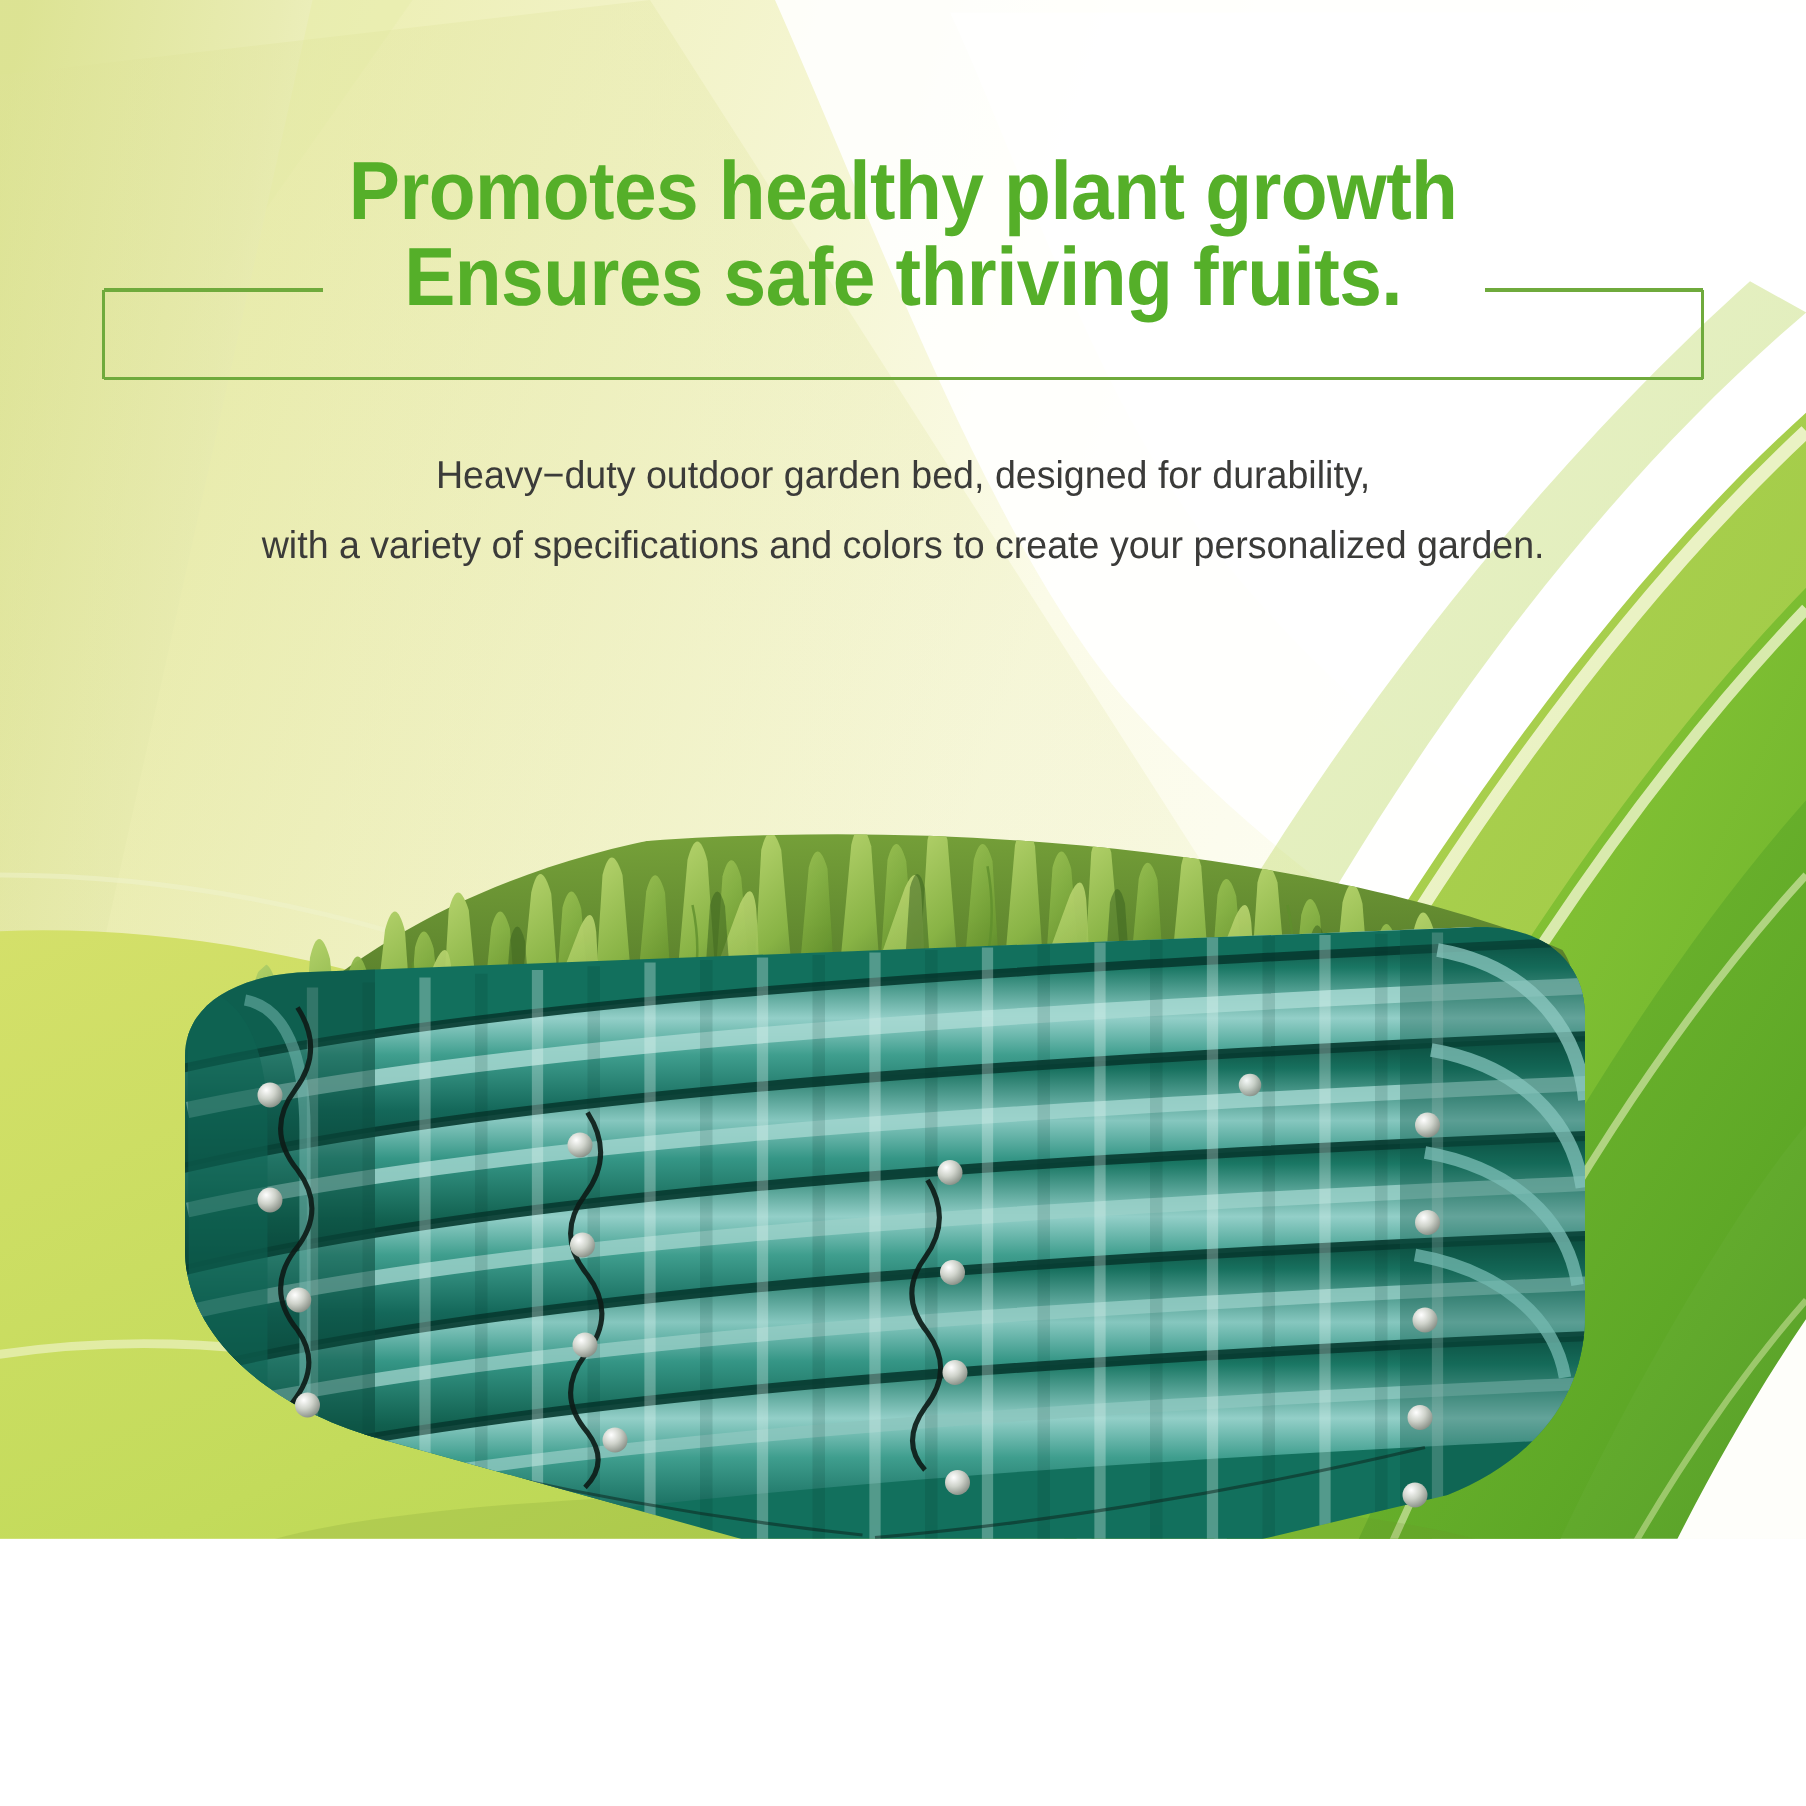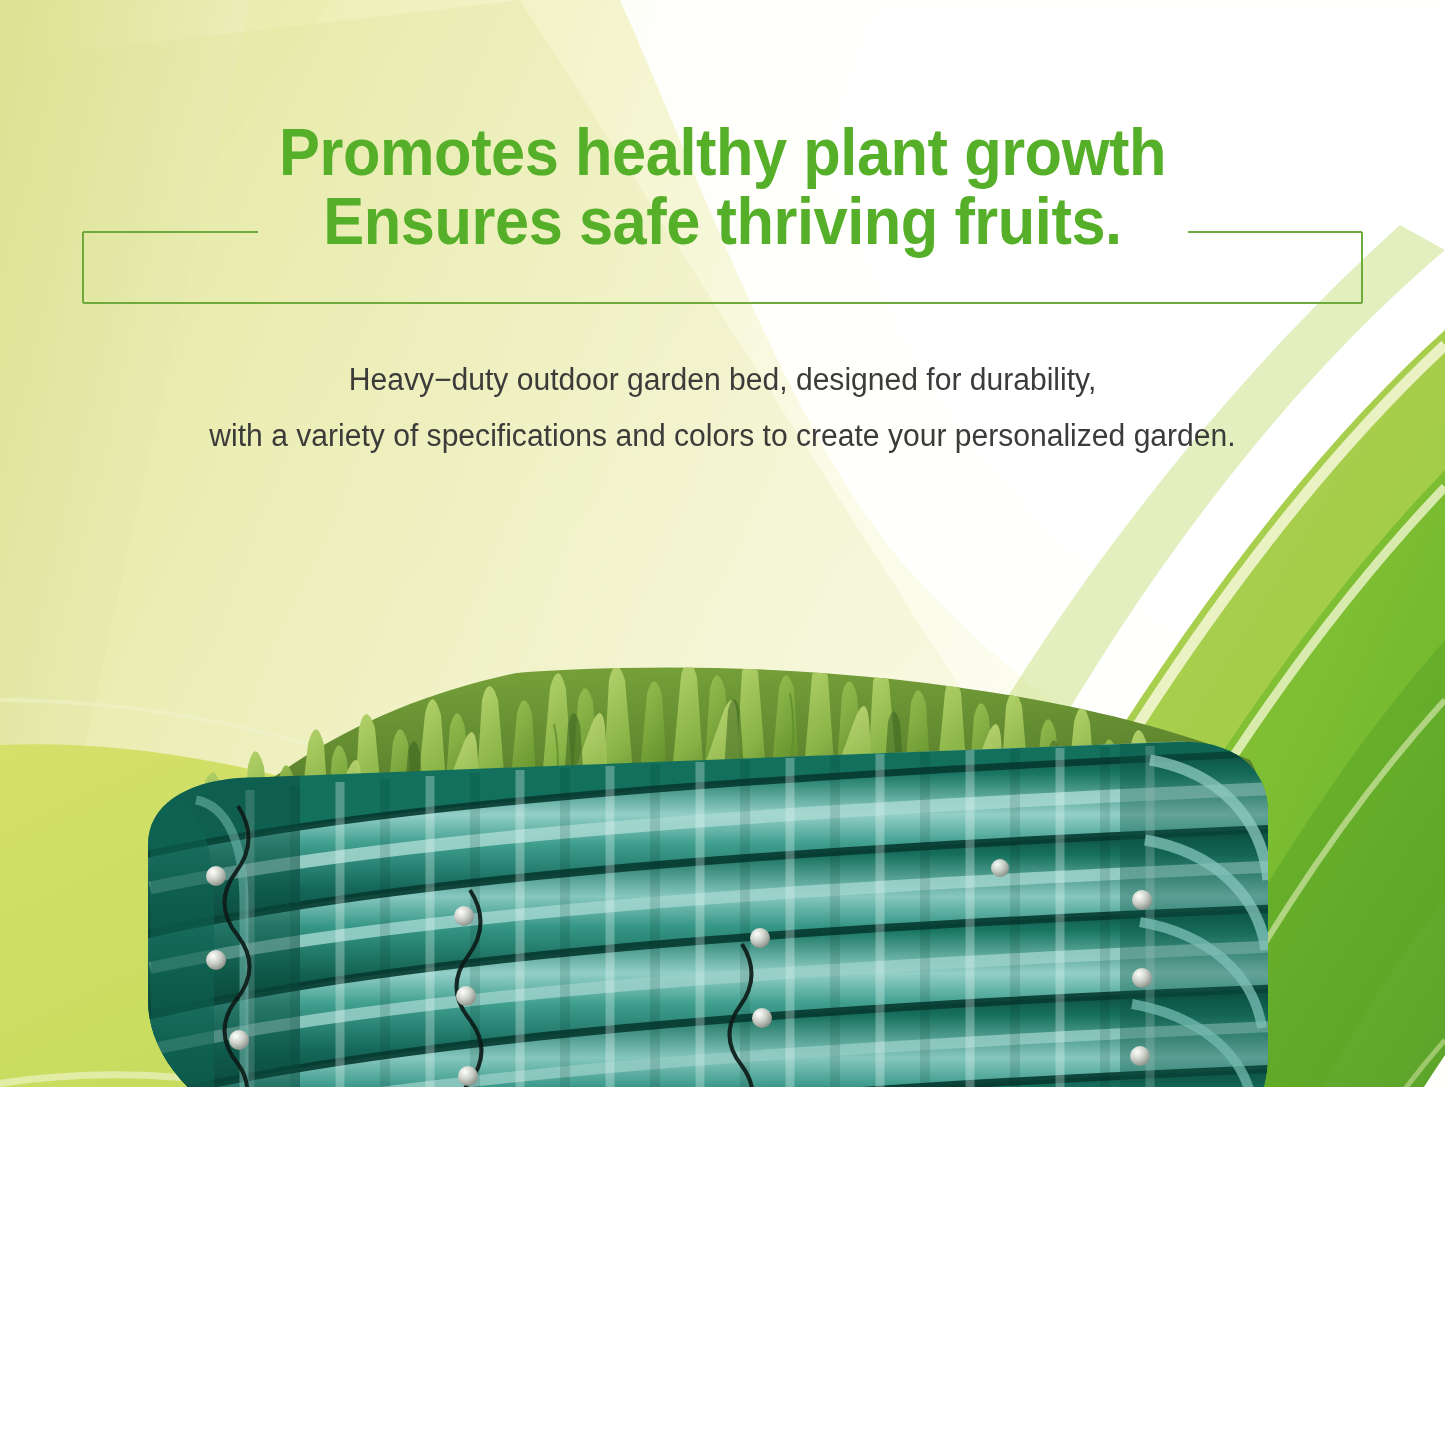--- a/index.html
+++ b/index.html
@@ -2,21 +2,21 @@
 <html><head>
 <meta charset="utf-8">
 <title>Raised Garden Bed Product Banner</title>
 <style>
   html,body{margin:0;padding:0;}
   body{
     width:1445px;height:1445px;overflow:hidden;
     font-family:"Liberation Sans","DejaVu Sans",sans-serif;
     background:#ffffff;
   }
-  #banner{position:relative;width:1445px;height:1087px;overflow:hidden;background:#fdfdf4;}
+  #banner{position:relative;width:1445px;height:1231px;overflow:hidden;background:#fdfdf4;}
   #bg-svg,#product-svg{position:absolute;left:0;top:0;width:1445px;height:1445px;}
   #product-svg{pointer-events:none;}
 
   
   .text-layer{position:absolute;left:0;top:0;width:1445px;height:520px;}
 
   .headline{
     position:absolute;left:0;top:118px;width:1445px;
     text-align:center;line-height:1.04;
     color:#55af29;

